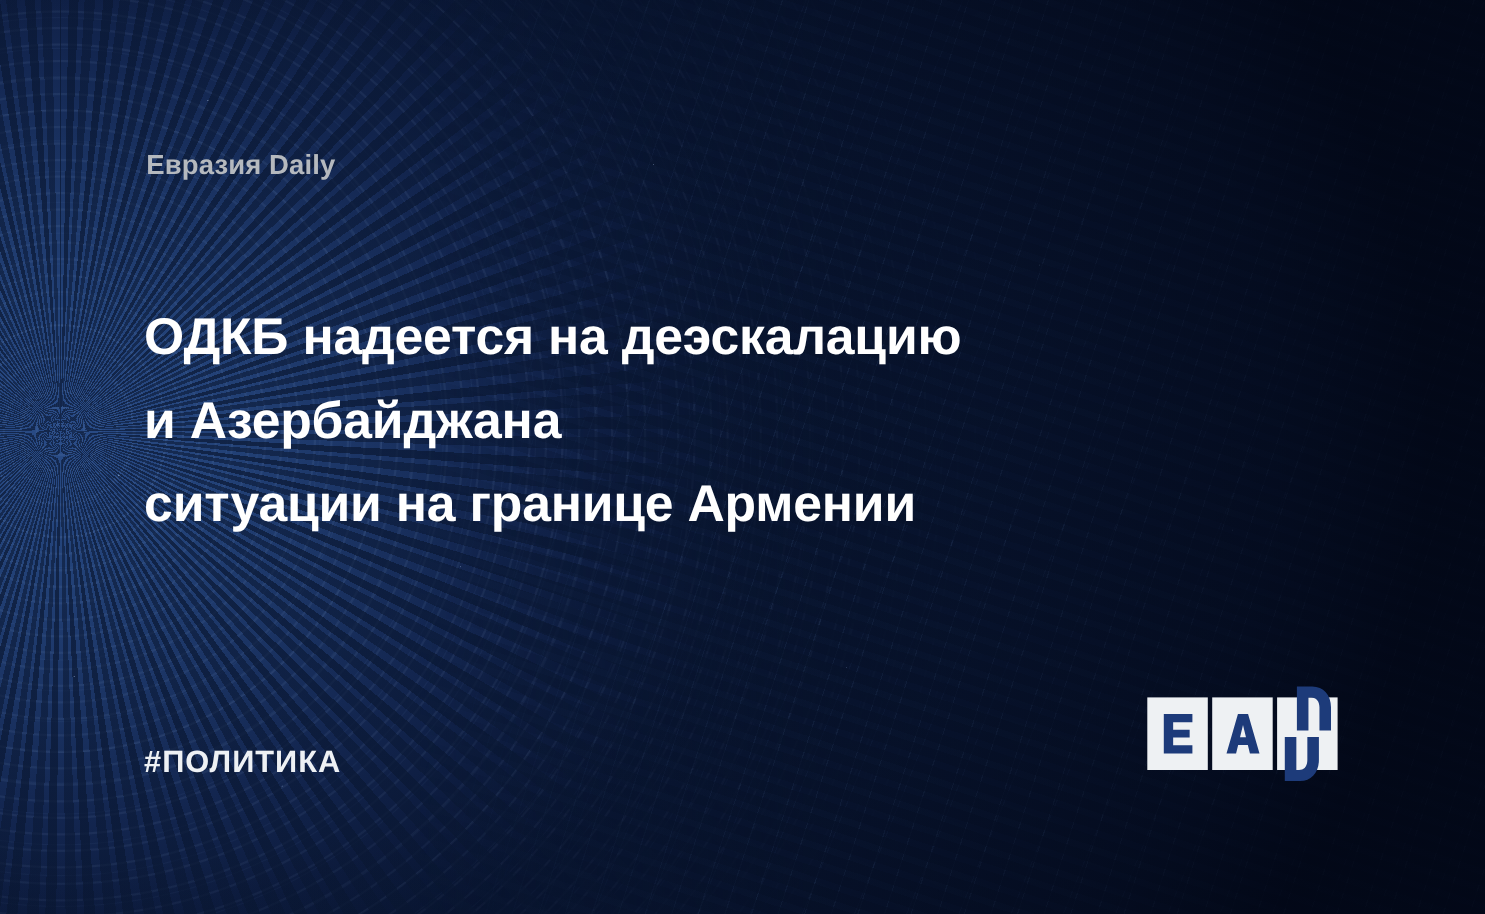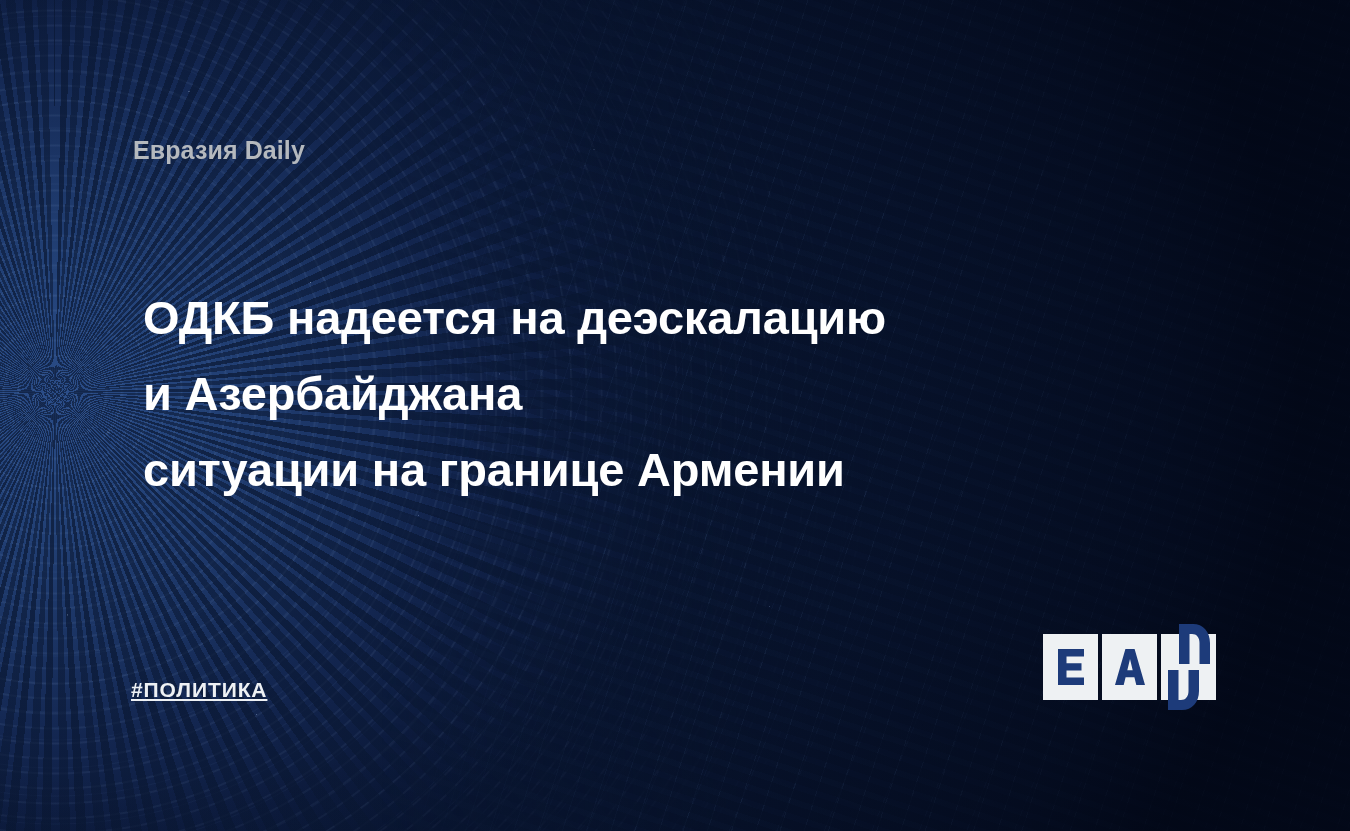--- a/index.html
+++ b/index.html
@@ -151,40 +151,39 @@
     letter-spacing: 0.1px;
     line-height: 1;
     white-space: nowrap;
   }
 
   .headline {
     position: absolute;
     left: 131px;
     top: 268px;
     width: 900px;
-    margin: 12px;
+    margin: 0;
     font-size: 47px;
     font-weight: 700;
     color: #ffffff;
     line-height: 1.62;
     letter-spacing: -0.2px;
   }
   .headline .line { display: block; white-space: nowrap; }
 
   .hashtag {
     position: absolute;
     left: 131px;
     top: 679px;
-    font-size: 21px;
+    font-size: 28px;
     font-weight: 700;
     color: #eef1f4;
     letter-spacing: 0.9px;
     line-height: 1;
     white-space: nowrap;
-    text-decoration: underline;
   }
 
   
   .logo {
     position: absolute;
     left: 1043px;
     top: 634px;
     display: flex;
     gap: 4px;
     align-items: flex-start;

